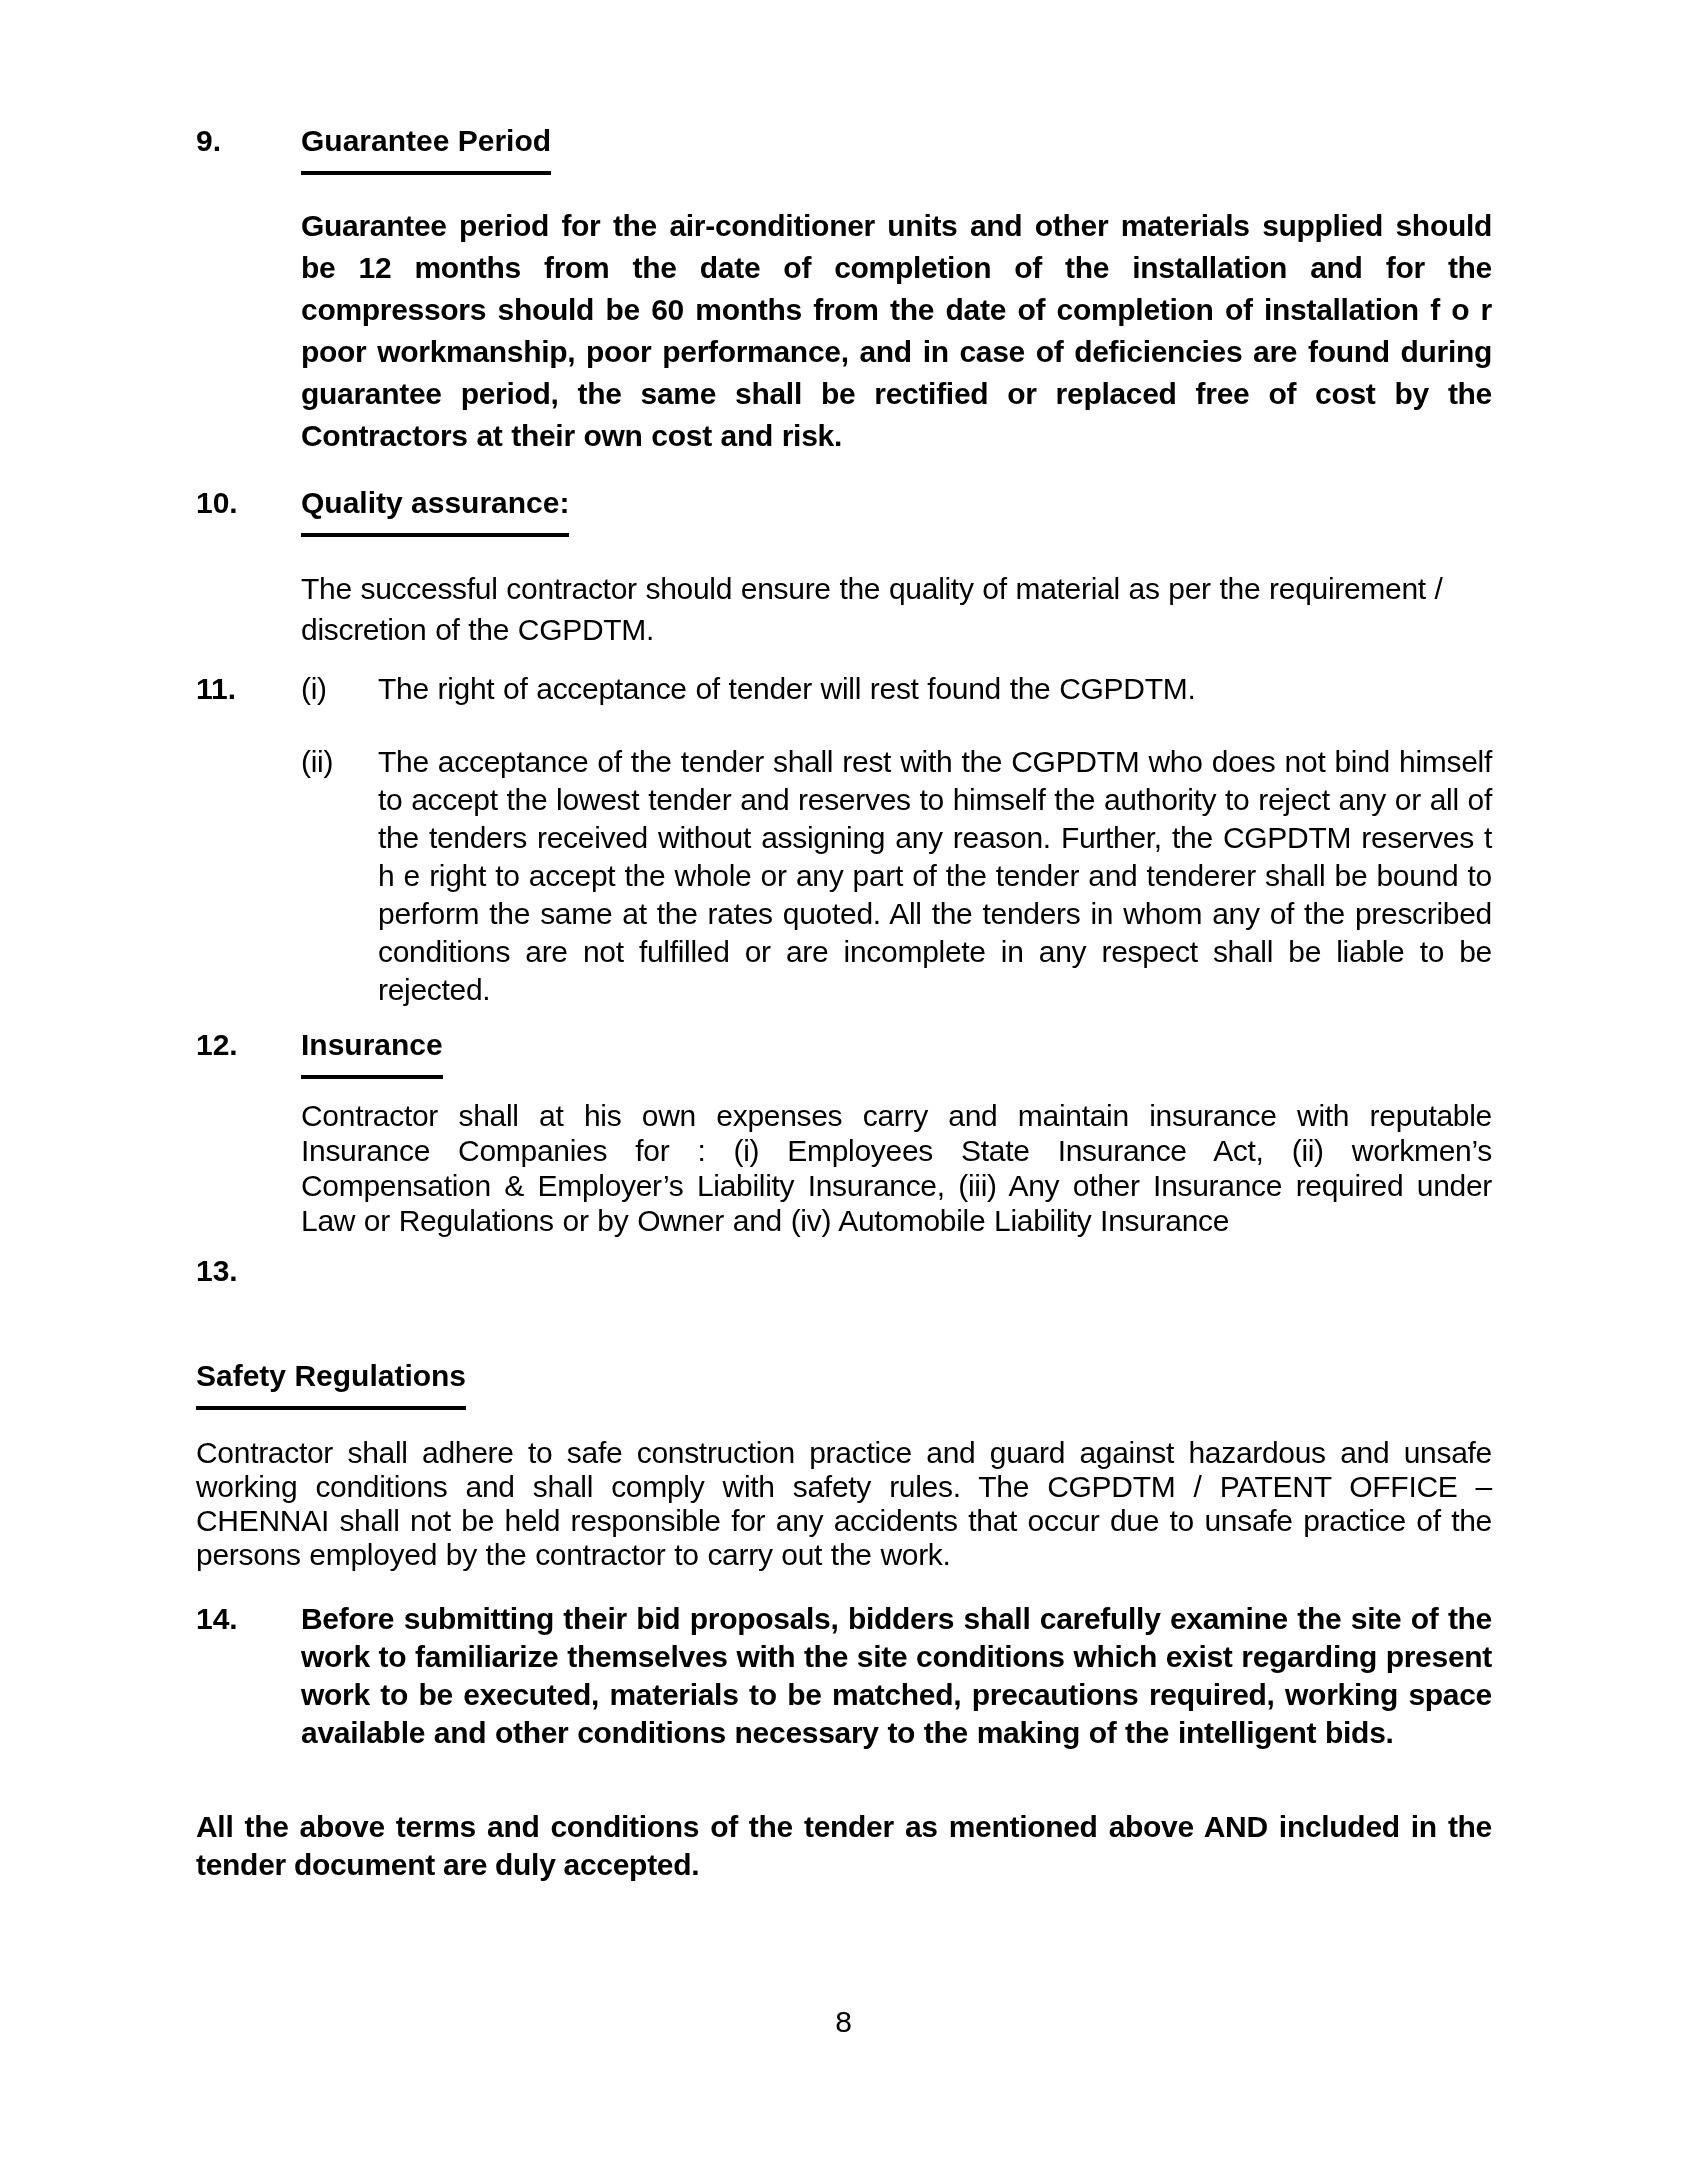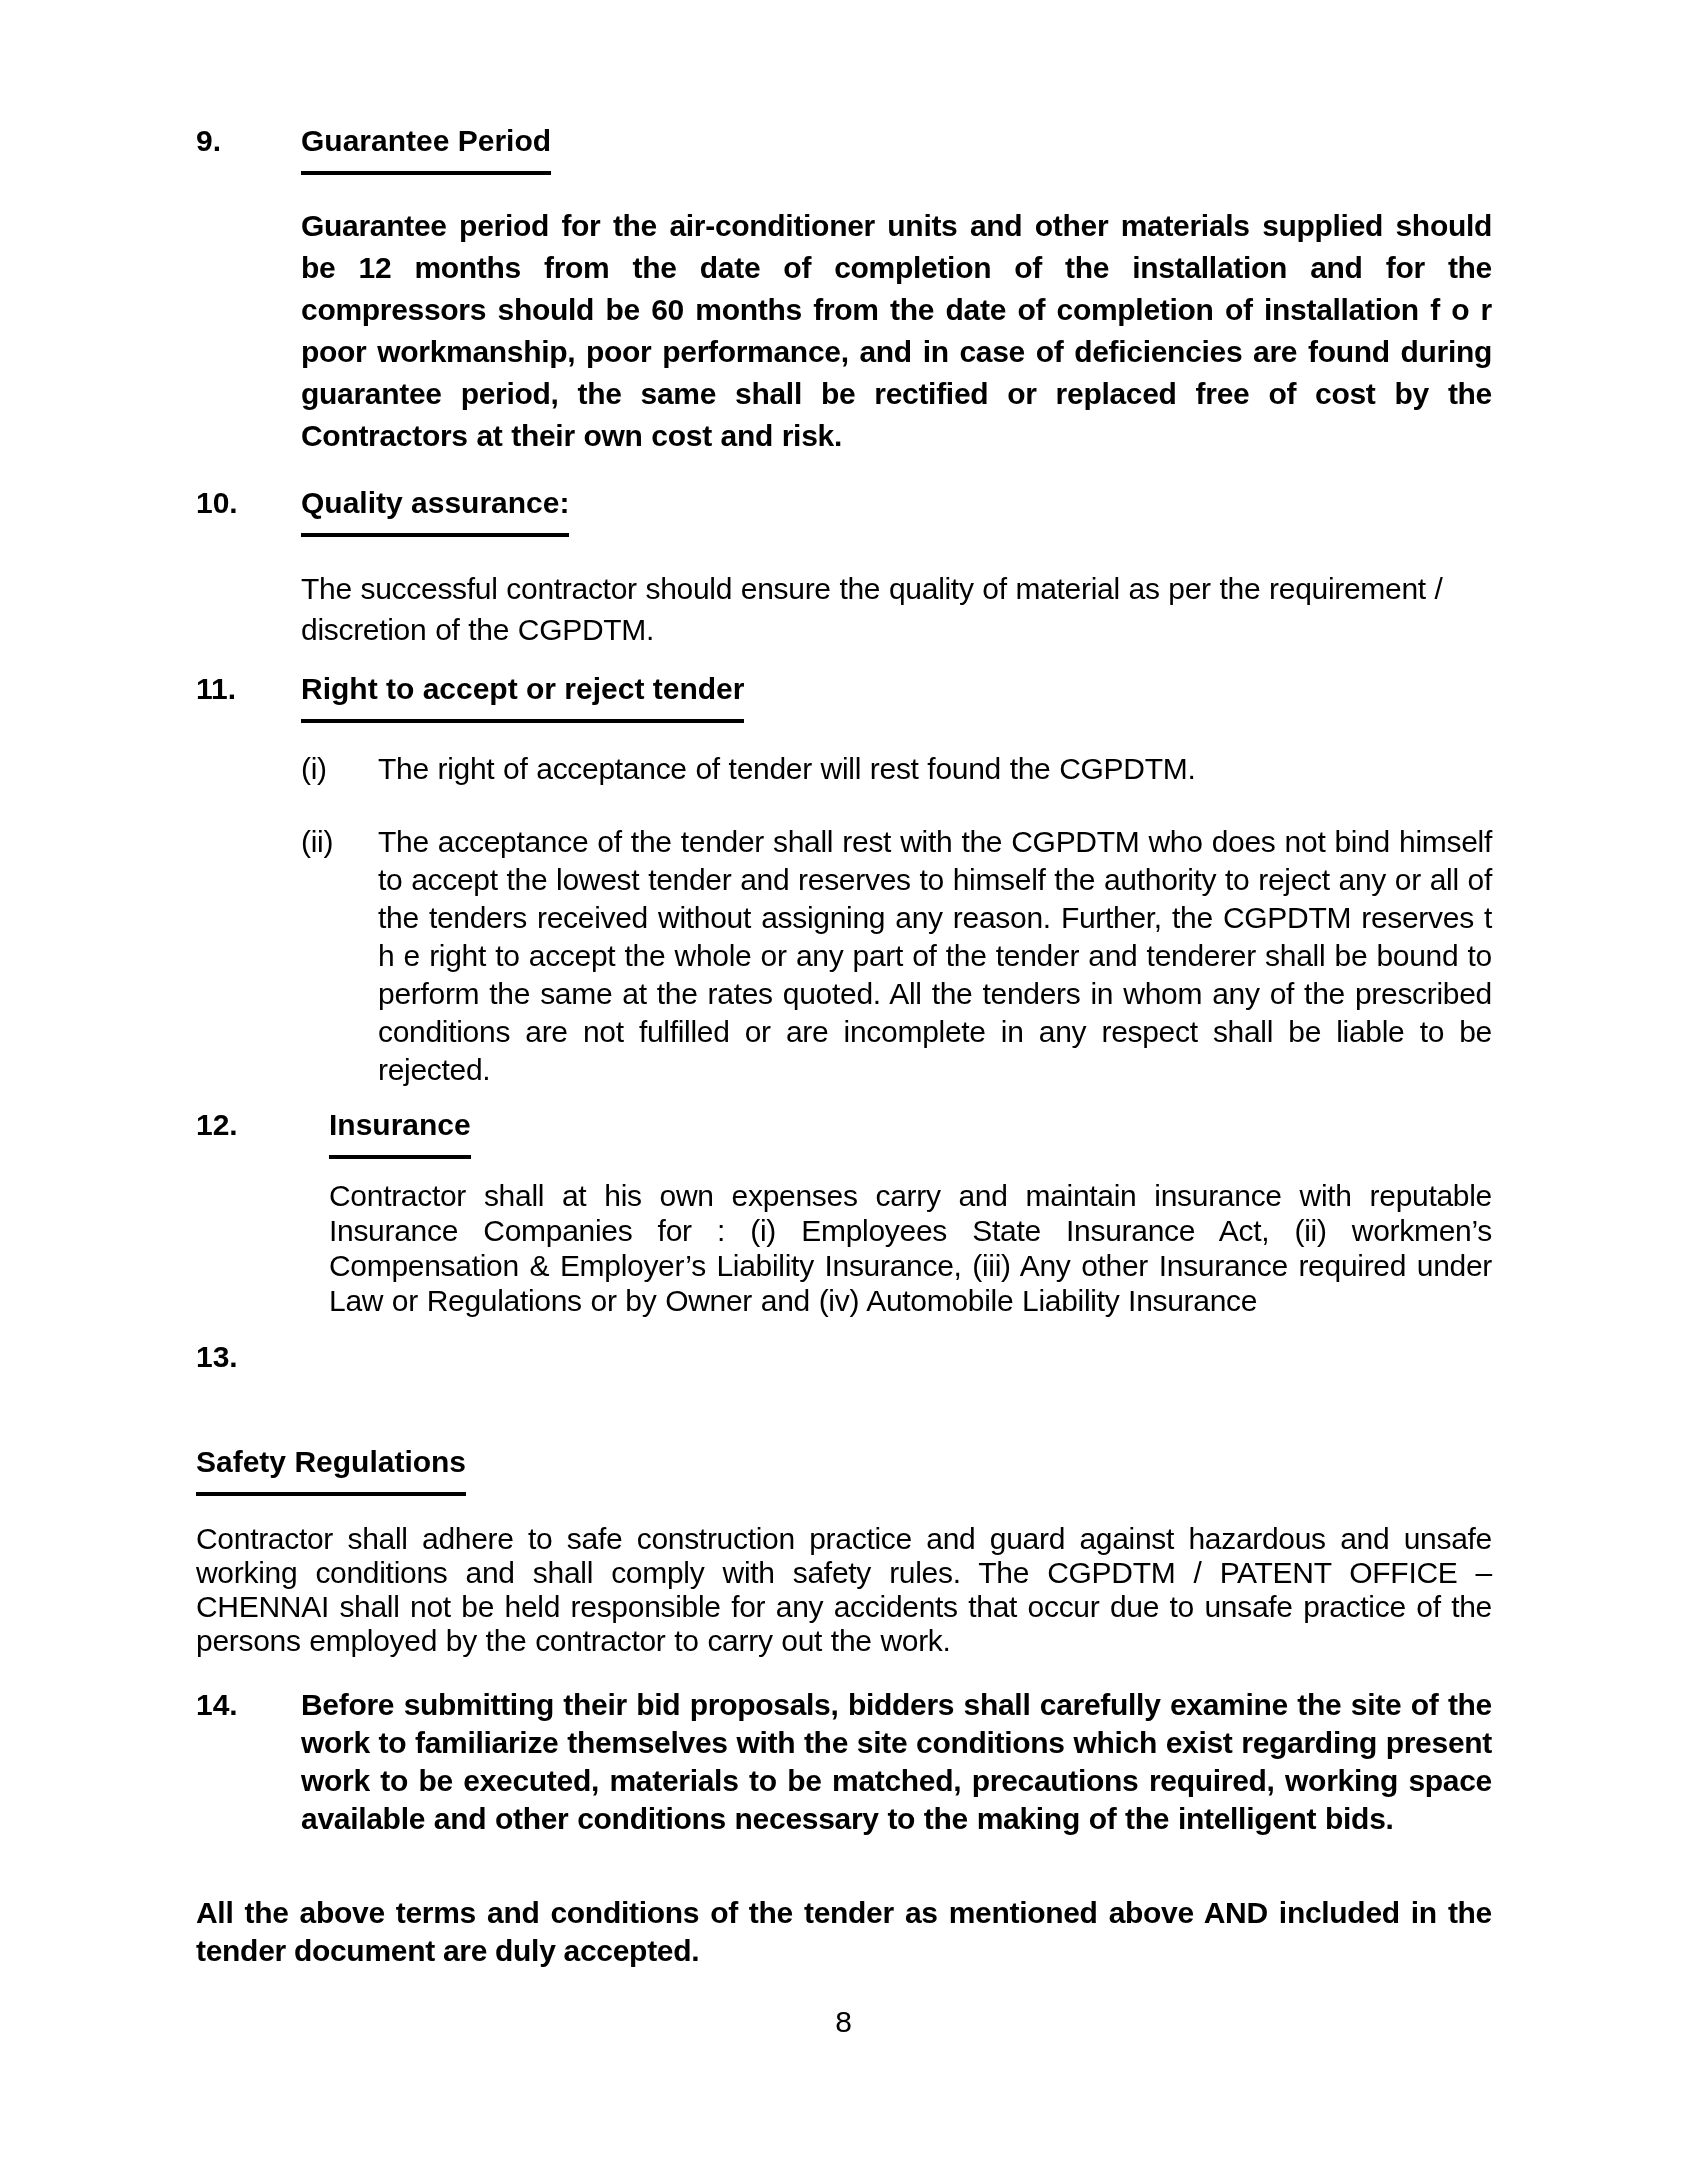--- a/index.html
+++ b/index.html
@@ -54,21 +54,21 @@
     font-size: 30px;
     line-height: 38px;
     letter-spacing: -0.3px;
   }
   .item-text { flex: 1; min-width: 0; }
   .mb46 { margin-bottom: 30px; }
   .mb47 { margin-bottom: 31px; }
   .mb41 { margin-bottom: 27px; }
   .mb40 { margin-bottom: 26.5px; }
   .mb39 { margin-bottom: 26px; }
-  .mb36 { margin-bottom: 20px; gap: 28px; }
+  .mb36 { margin-bottom: 14px; }
   .mb31 { margin-bottom: 20.5px; }
   .mb29 { margin-bottom: 19px; }
   .mb53 { margin-bottom: 35px; }
   .mb25 { margin-bottom: 16.5px; }
   .mb42 { margin-bottom: 28px; flex-direction: column; }
   .mb85 { margin-bottom: 56px; }
   .closing {
     font-size: 30px;
     line-height: 38px;
     font-weight: bold;
@@ -109,21 +109,20 @@
     <div class="sec-num">10.</div>
     <div class="sec-content">
       <h2 class="heading mb47"><span class="u">Quality assurance:</span></h2>
       <p class="para lh62">The successful contractor should ensure the quality of material as per the requirement / discretion of the CGPDTM.</p>
     </div>
   </div>
 
   <div class="sec mb25">
     <div class="sec-num">11.</div>
     <div class="sec-content">
-      <h2 class="heading mb41"><span class="u">Right to accept or reject tender</span></h2>
       <div class="item mb53">
         <div class="item-label">(i)</div>
         <p class="para lh57 item-text">The right of acceptance of tender will rest found the CGPDTM.</p>
       </div>
       <div class="item">
         <div class="item-label">(ii)</div>
         <p class="para justify lh57 item-text">The acceptance of the tender shall rest with the CGPDTM who does not bind himself to accept the lowest tender and reserves to himself the authority to reject any or all of the tenders received without assigning any reason. Further, the CGPDTM reserves t h e right to accept the whole or any part of the tender and tenderer shall be bound to perform the same at the rates quoted. All the tenders in whom any of the prescribed conditions are not fulfilled or are incomplete in any respect shall be liable to be rejected.</p>
       </div>
     </div>
   </div>

